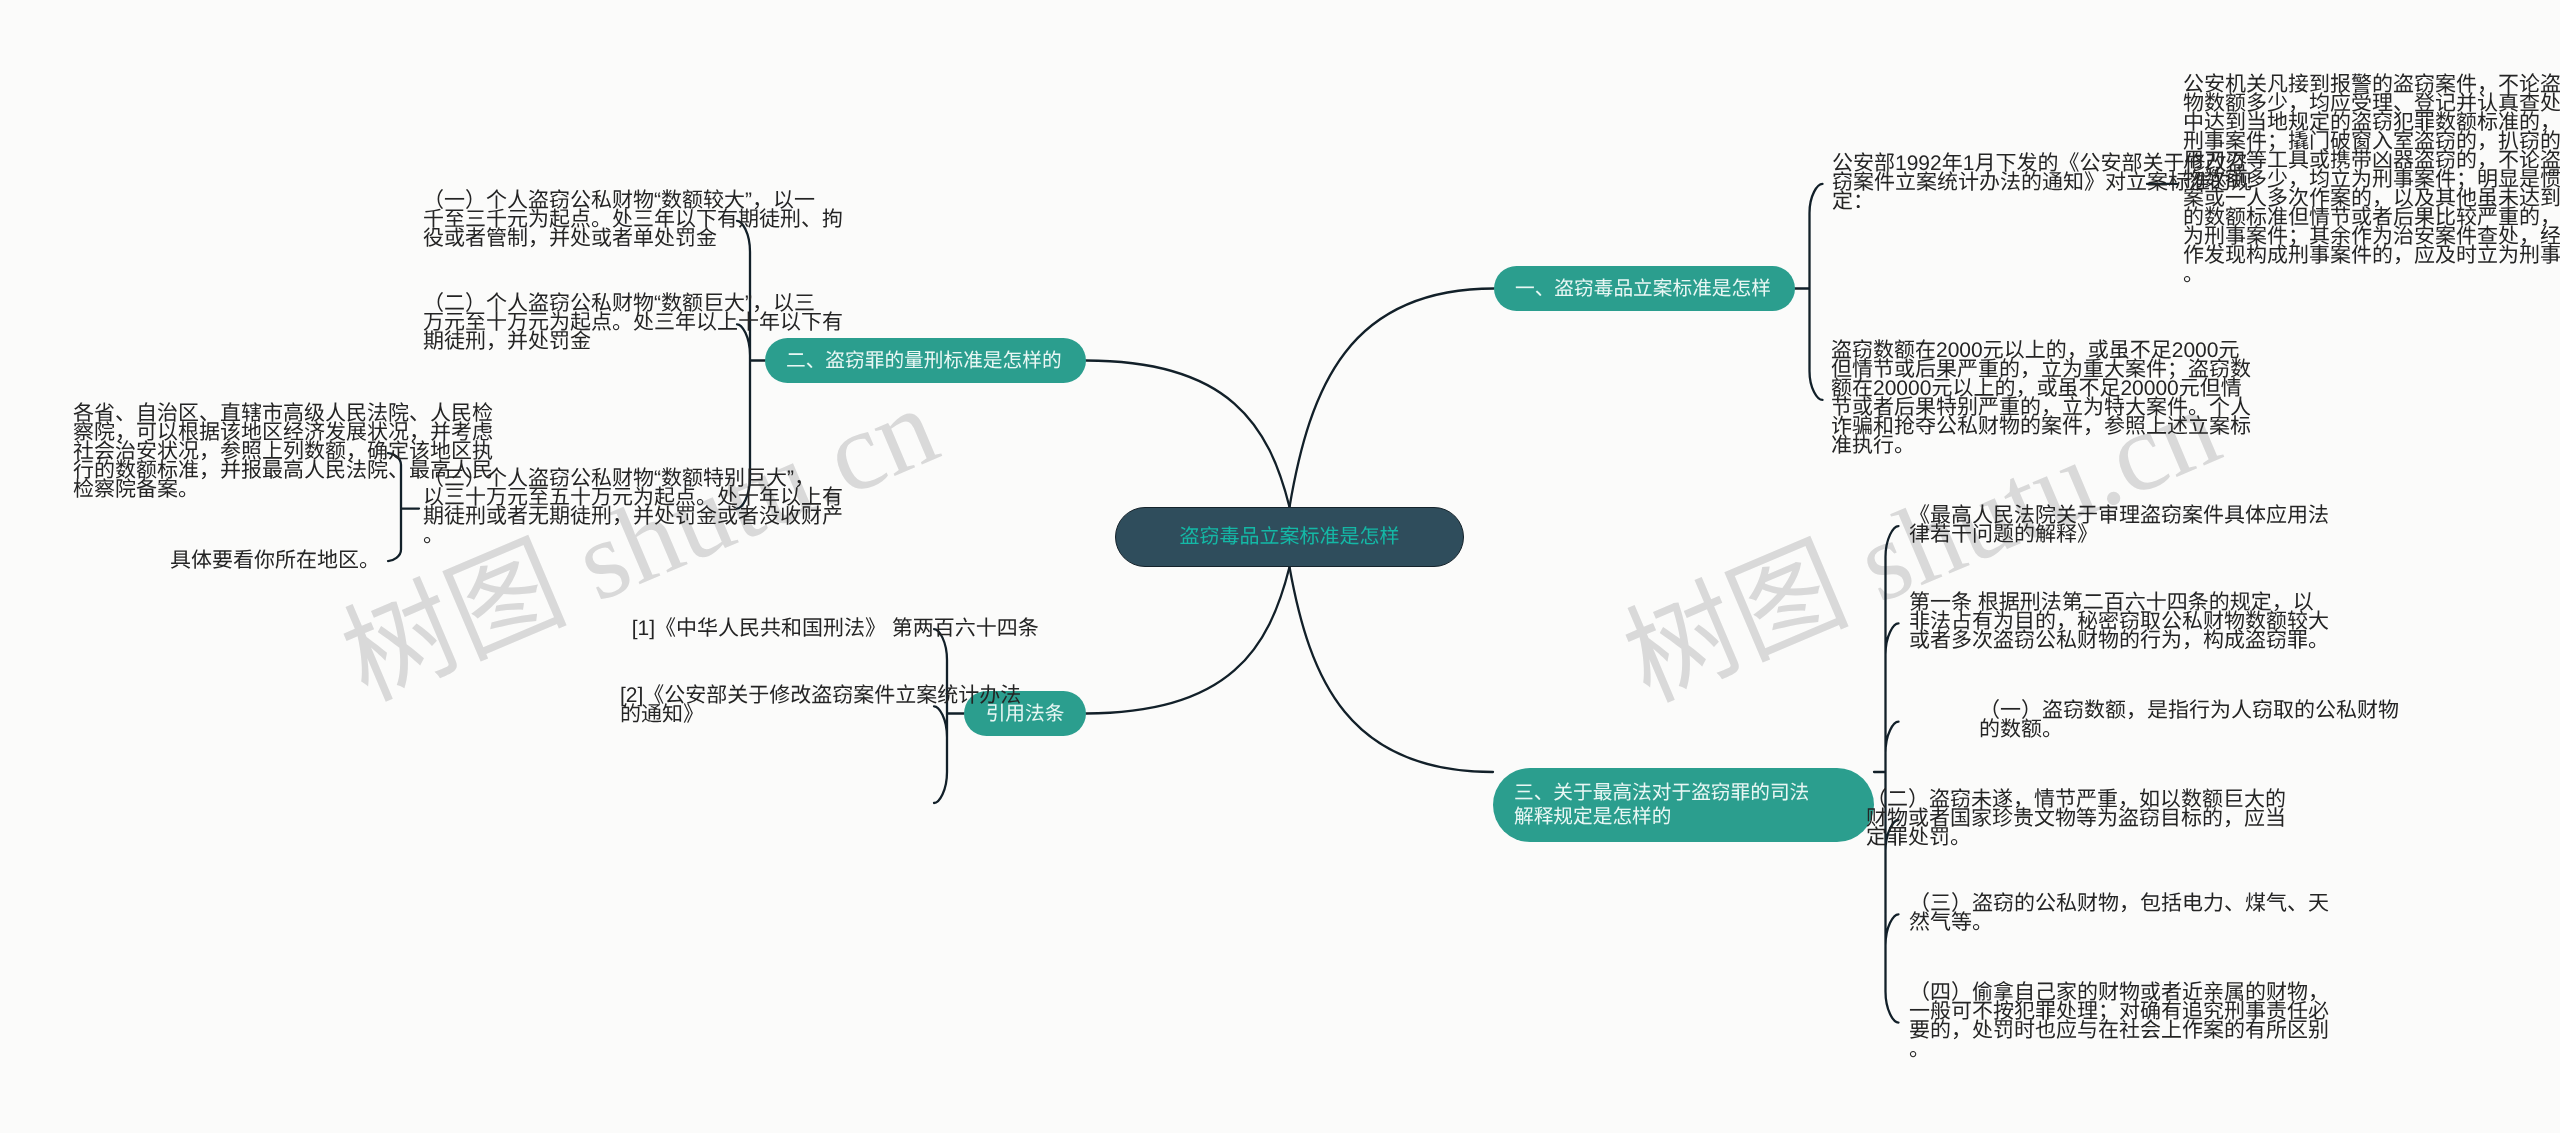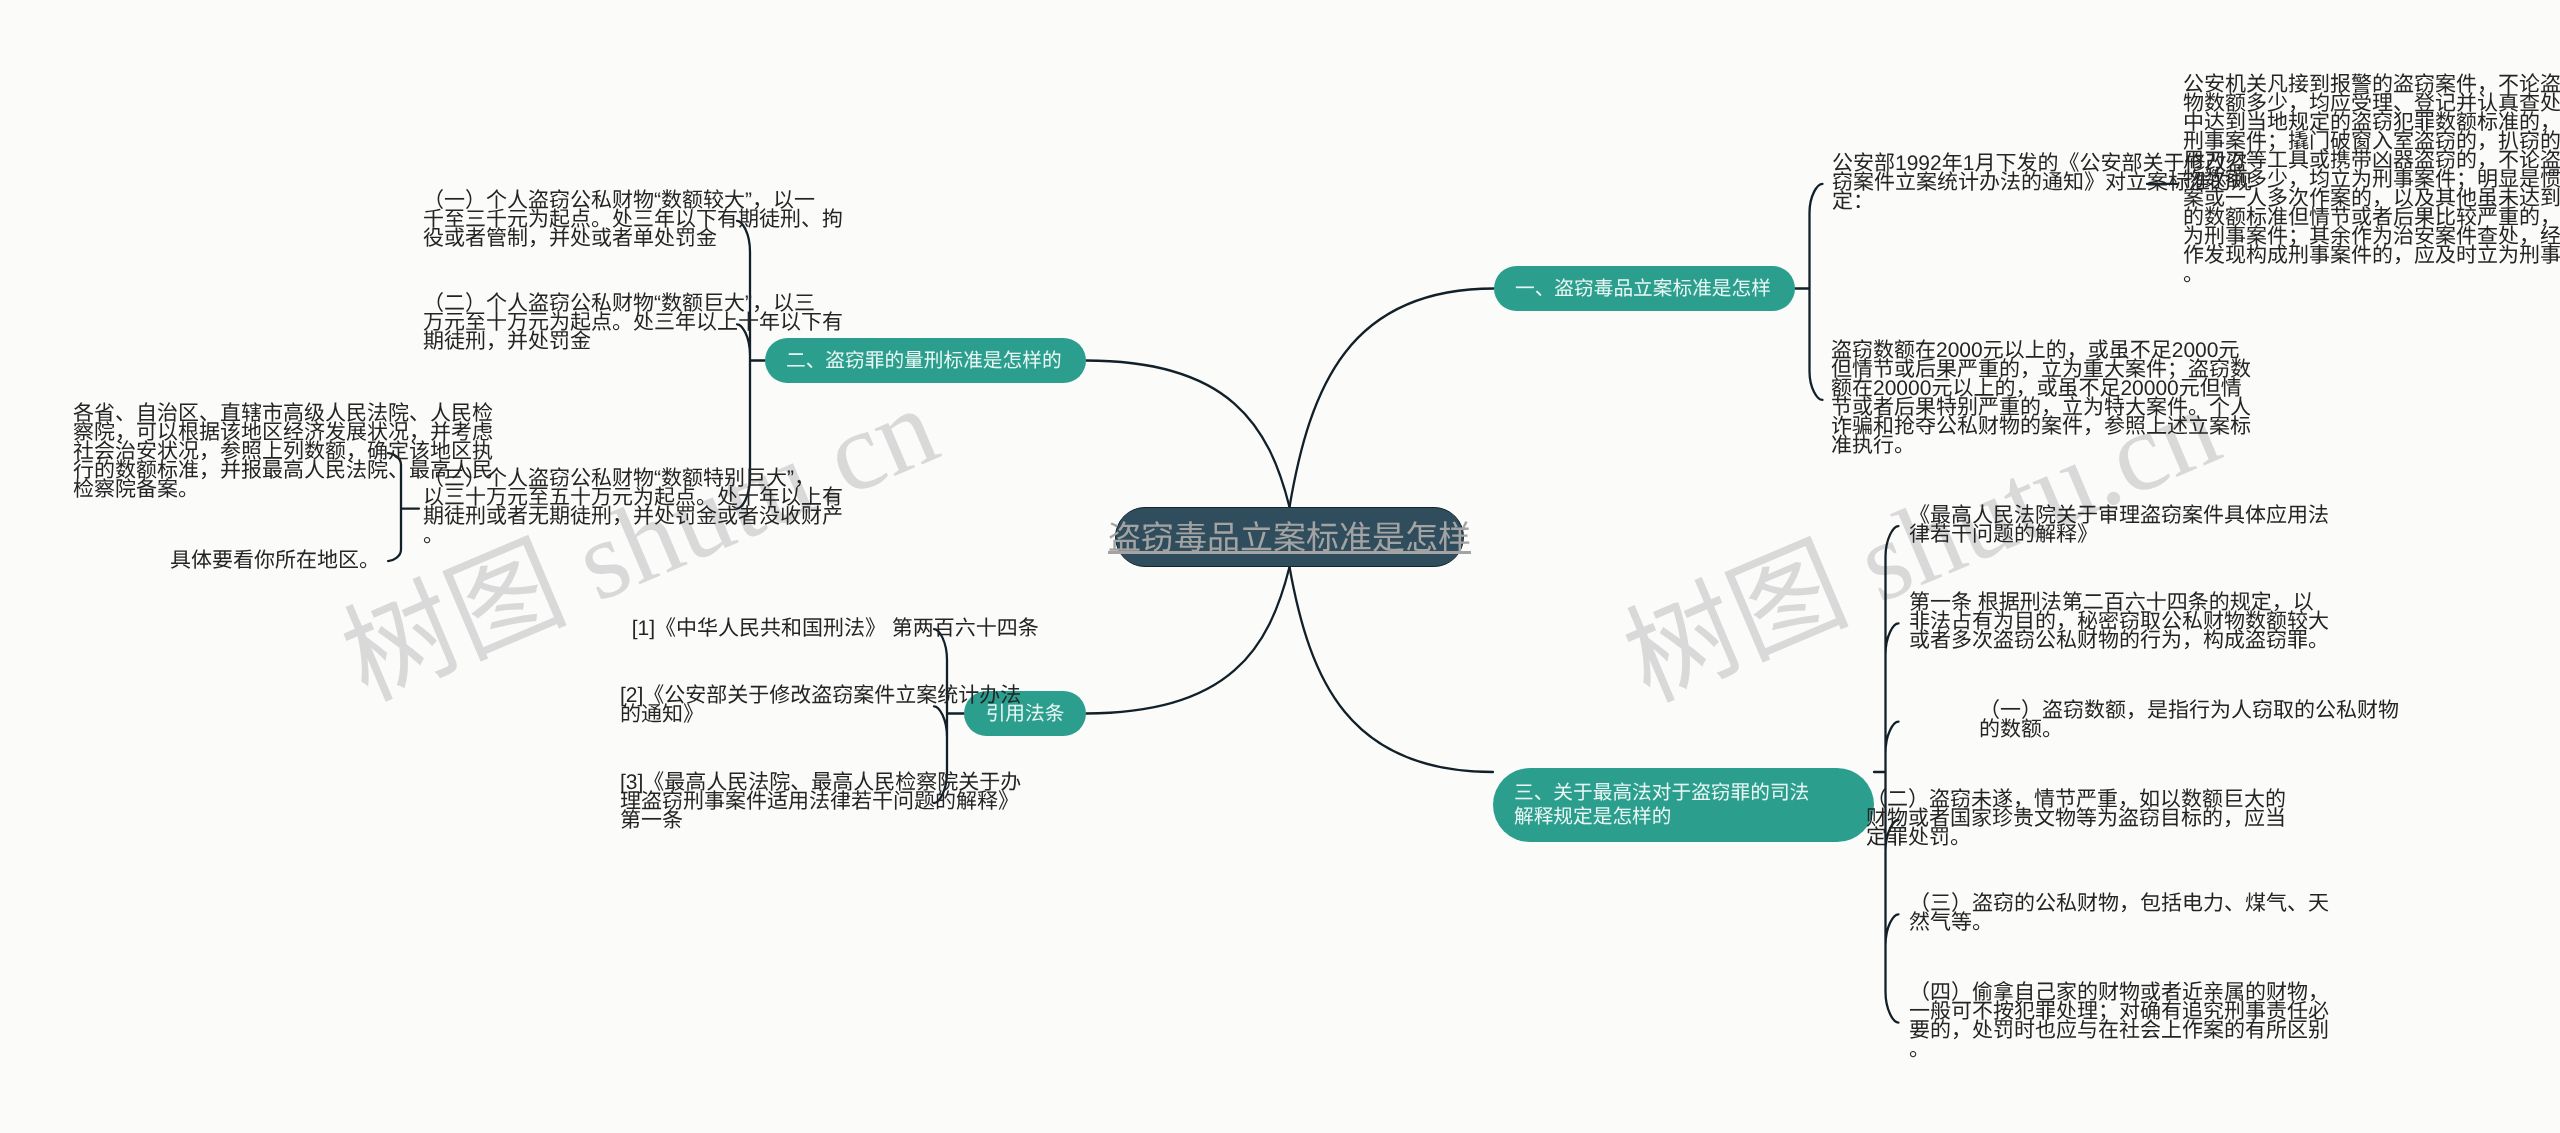--- a/index.html
+++ b/index.html
@@ -13,22 +13,22 @@
   }
   #stage{position:absolute;left:0;top:0;width:2560px;height:1133px;overflow:hidden;}
   .wmlayer{position:absolute;left:0;top:0;width:2560px;height:1133px;overflow:hidden;pointer-events:none;}
   .wm{position:absolute;color:#d9d9d9;font-size:112px;white-space:nowrap;
       transform:rotate(-23deg);transform-origin:0 0;
       font-family:"Liberation Serif",serif;}
   svg#links{position:absolute;left:0;top:0;width:2560px;height:1133px;}
   .node{position:absolute;border-radius:999px;box-sizing:border-box;
         display:flex;align-items:center;justify-content:center;}
   .node .lbl{display:block;white-space:pre;}
-  .root{background:#2f4d5c;color:#a3a3a3;font-size:33px;line-height:31px;
-        border:1.1px solid #15232b;text-decoration:underline;}
+  .root{background:#2f4d5c;color:#14b8a6;font-size:20px;line-height:31px;
+        border:1.1px solid #15232b;}
   .lvl1{background:#2b9e8e;color:#e9f7f4;font-size:19.7px;line-height:24px;}
   .lvl1.pl{justify-content:flex-start;padding-left:21px;}
   .leaf{position:absolute;color:#242424;font-size:21px;line-height:19px;
         white-space:pre;box-sizing:border-box;}
   .leaf.ra{text-align:right;}
 </style>
 </head>
 <body>
 
 <div id="stage">
@@ -120,16 +120,13 @@
 定罪处罚。</div>
   <div class="leaf" style="left:1909px;top:894.0px;width:311px;">（三）盗窃的公私财物，包括电力、煤气、天
 然气等。</div>
   <div class="leaf" style="left:1909px;top:983.0px;width:311px;">（四）偷拿自己家的财物或者近亲属的财物，
 一般可不按犯罪处理；对确有追究刑事责任必
 要的，处罚时也应与在社会上作案的有所区别
 。</div>
   <div class="leaf" style="left:620px;top:618.5px;width:311px;">  [1]《中华人民共和国刑法》 第两百六十四条</div>
   <div class="leaf" style="left:620px;top:686.0px;width:311px;">[2]《公安部关于修改盗窃案件立案统计办法
 的通知》</div>
-  <div class="leaf" style="left:620px;top:773.0px;width:311px;">[3]《最高人民法院、最高人民检察院关于办
-理盗窃刑事案件适用法律若干问题的解释》
-第一条</div>
 </div>
 
 </body></html>

